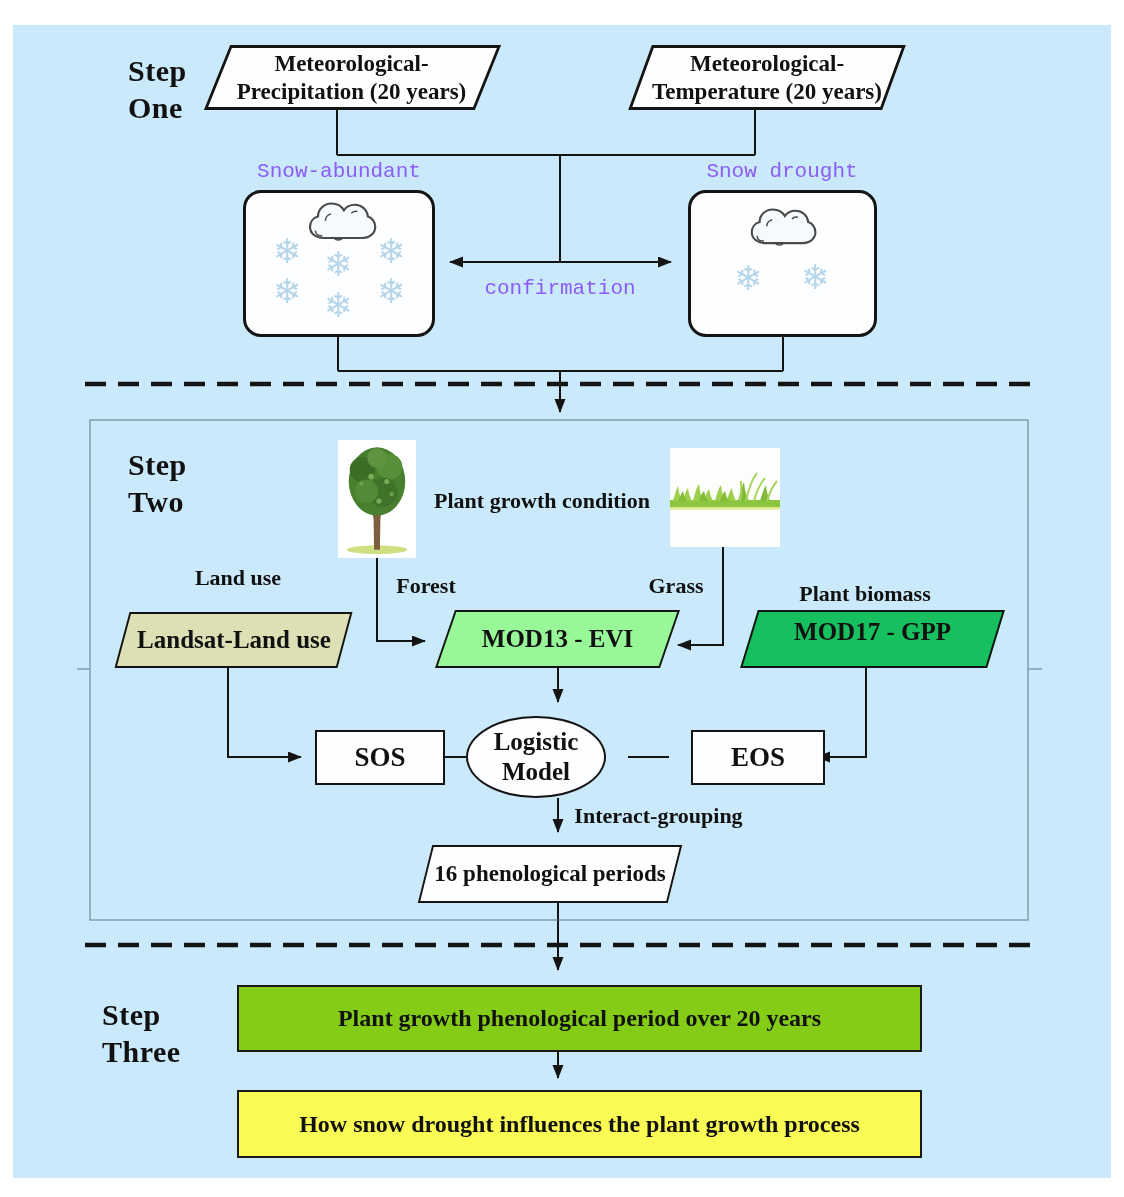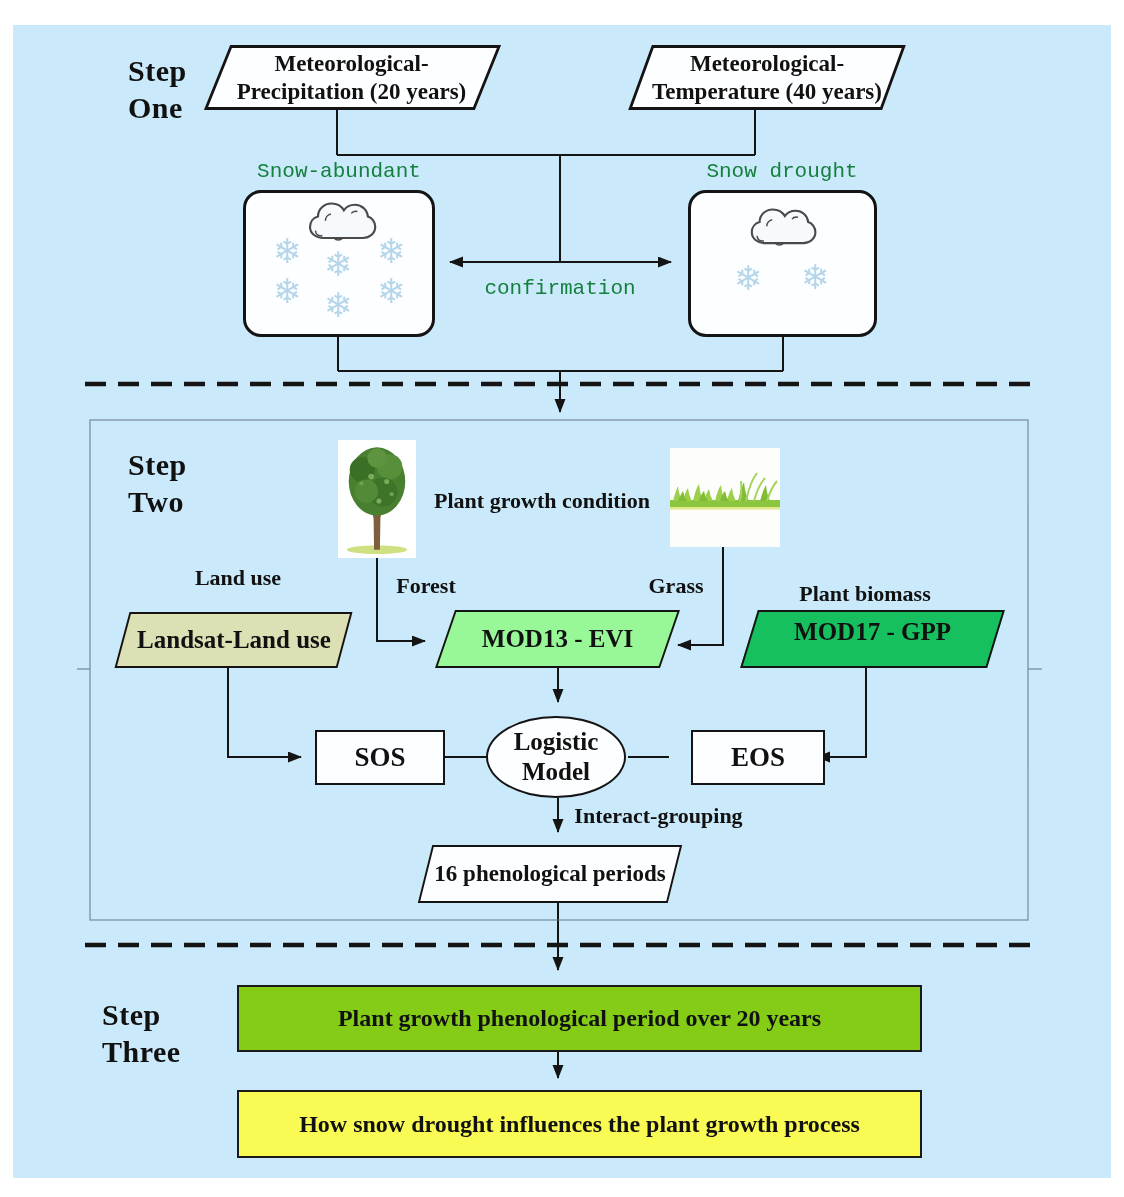--- a/index.html
+++ b/index.html
@@ -8,21 +8,21 @@
   #canvas-bg{position:absolute;left:13px;top:25px;width:1098px;height:1153px;background:#cae9fa;}
   #wires{position:absolute;left:0;top:0;width:1124px;height:1197px;pointer-events:none;}
   .abs{position:absolute;}
   .step-label{font-weight:bold;font-size:30px;line-height:37px;letter-spacing:.5px;}
   .para-bg{position:absolute;border:3px solid #141414;box-sizing:border-box;}
   .para-txt{position:absolute;display:flex;flex-direction:column;align-items:center;justify-content:center;
             text-align:center;font-weight:bold;}
   .whitebox{position:absolute;background:#fdfeff;border:3px solid #141414;border-radius:18px;box-sizing:border-box;}
   .rectbox{position:absolute;background:#fdfeff;border:2.5px solid #141414;box-sizing:border-box;
            display:flex;align-items:center;justify-content:center;font-weight:bold;}
-  .mono-label{font-family:"Liberation Mono", monospace;font-size:21px;text-align:center;color:#15803d;}
+  .mono-label{font-family:"Liberation Mono", monospace;font-size:21px;text-align:center;color:#8b5cf6;}
   .bold-label{font-weight:bold;font-size:22px;text-align:center;}
   .flake{position:absolute;font-size:34px;line-height:34px;color:#b5d6ea;}
   .imgpatch{position:absolute;background:#fff;}
   .ellipse{position:absolute;background:#fdfeff;border:2.5px solid #141414;border-radius:50%;box-sizing:border-box;
            display:flex;flex-direction:column;align-items:center;justify-content:center;font-weight:bold;
            font-size:25px;line-height:30px;}
   .s3box{position:absolute;border:2.5px solid #1a1a1a;box-sizing:border-box;display:flex;align-items:center;
          justify-content:center;font-weight:bold;font-size:24px;text-align:center;}
 </style>
 </head>
@@ -85,21 +85,21 @@
     <div class="para-txt" style="left:203px;top:45px;width:297px;height:65px;font-size:23px;line-height:28px;">
       <span>Meteorological-</span>
       <span>Precipitation (20 years)</span>
     </div>
   </div>
 
   <div>
     <div class="para-bg" style="left:640px;top:45px;width:254px;height:65px;background:#fdfeff;transform:skewX(-20deg);"></div>
     <div class="para-txt" style="left:629px;top:45px;width:276px;height:65px;font-size:23px;line-height:28px;">
       <span>Meteorological-</span>
-      <span>Temperature (40 years)</span>
+      <span>Temperature (20 years)</span>
     </div>
   </div>
 
   <div class="abs mono-label" style="left:239px;top:160px;width:200px;">Snow-abundant</div>
   <div class="abs mono-label" style="left:682px;top:160px;width:200px;">Snow drought</div>
 
   <div class="whitebox" style="left:243px;top:190px;width:192px;height:147px;">
     <svg class="abs" style="left:56px;top:4px;" width="80" height="50" viewBox="0 0 130 80">
       <path d="M35 66 C22 66 13 58 13 48 C13 40 18 33 26 31 C26 19 36 10 48 10 C57 10 64 14 68 21 C72 15 79 12 86 12 C97 12 106 20 107 31 C114 33 119 40 119 48 C119 58 110 66 99 66 Z" fill="#f6fafc" stroke="#4a4a4a" stroke-width="3.5"></path>
       <path d="M38 38 a11 11 0 0 1 9 -11 M80 26 a9 9 0 0 1 10 -3" fill="none" stroke="#4a4a4a" stroke-width="2.5"></path>
@@ -206,21 +206,21 @@
     </div>
   </div>
 
   <div class="rectbox" style="left:315px;top:730px;width:130px;height:55px;font-size:27px;">
     <span>SOS</span>
   </div>
   <div class="rectbox" style="left:669px;top:730px;width:134px;height:55px;font-size:27px;margin-left:22px;">
     <span>EOS</span>
   </div>
 
-  <div class="ellipse" style="left:486px;top:716px;width:140px;height:82px;">
+  <div class="ellipse" style="left:466px;top:716px;width:140px;height:82px;">
     <span>Logistic</span>
     <span>Model</span>
   </div>
 
   <div class="abs bold-label" style="left:566px;top:803px;width:185px;">Interact-grouping</div>
 
   <div>
     <div class="para-bg" style="left:425px;top:845px;width:250px;height:58px;background:#fdfeff;border-width:2.5px;transform:skewX(-14deg);"></div>
     <div class="para-txt" style="left:418px;top:845px;width:264px;height:58px;font-size:23px;">
       <span>16 phenological periods</span>

